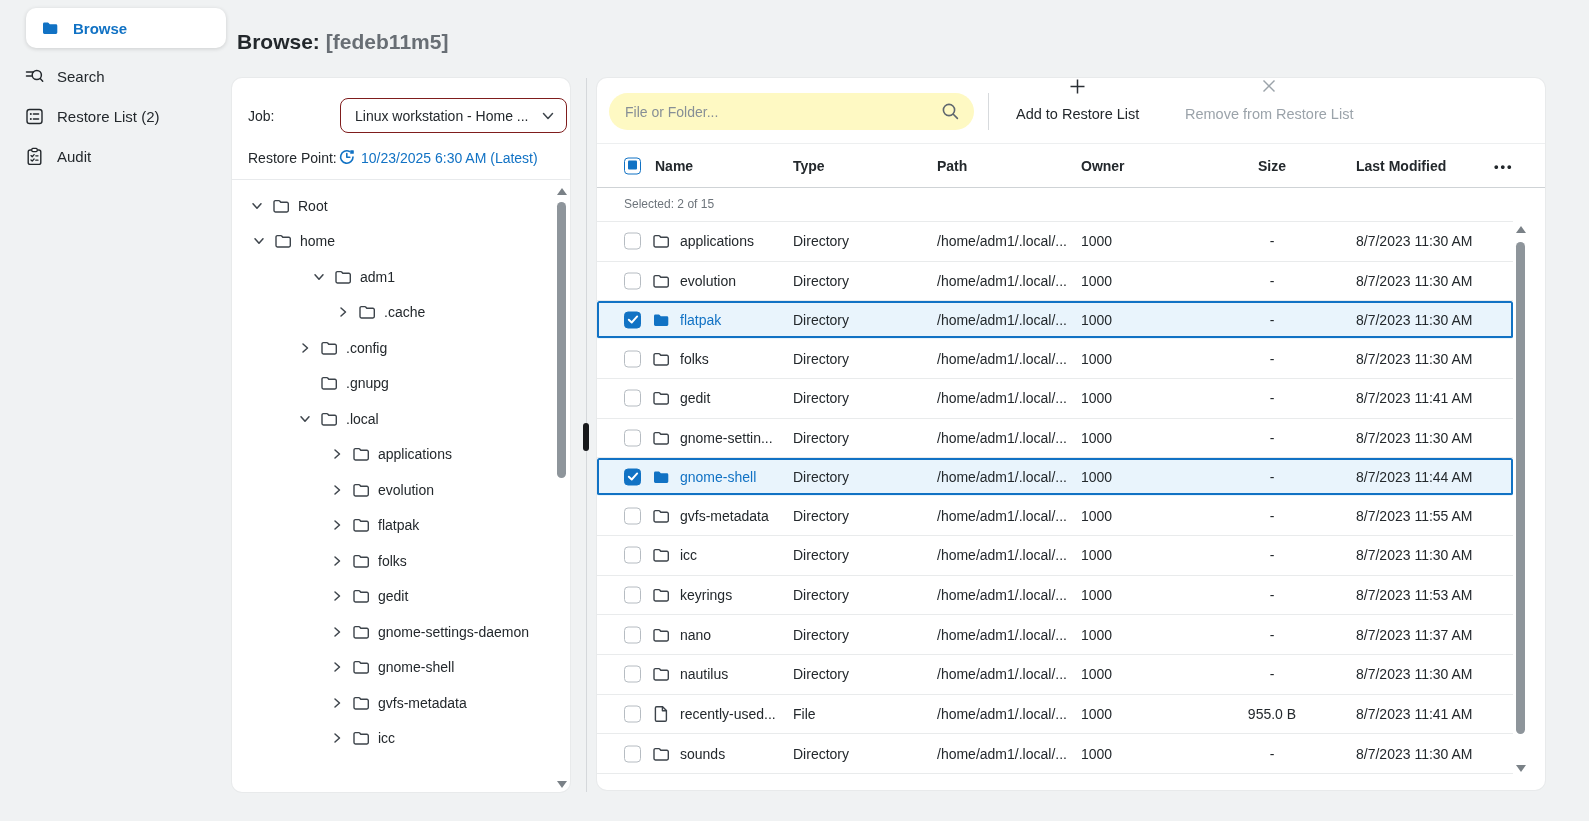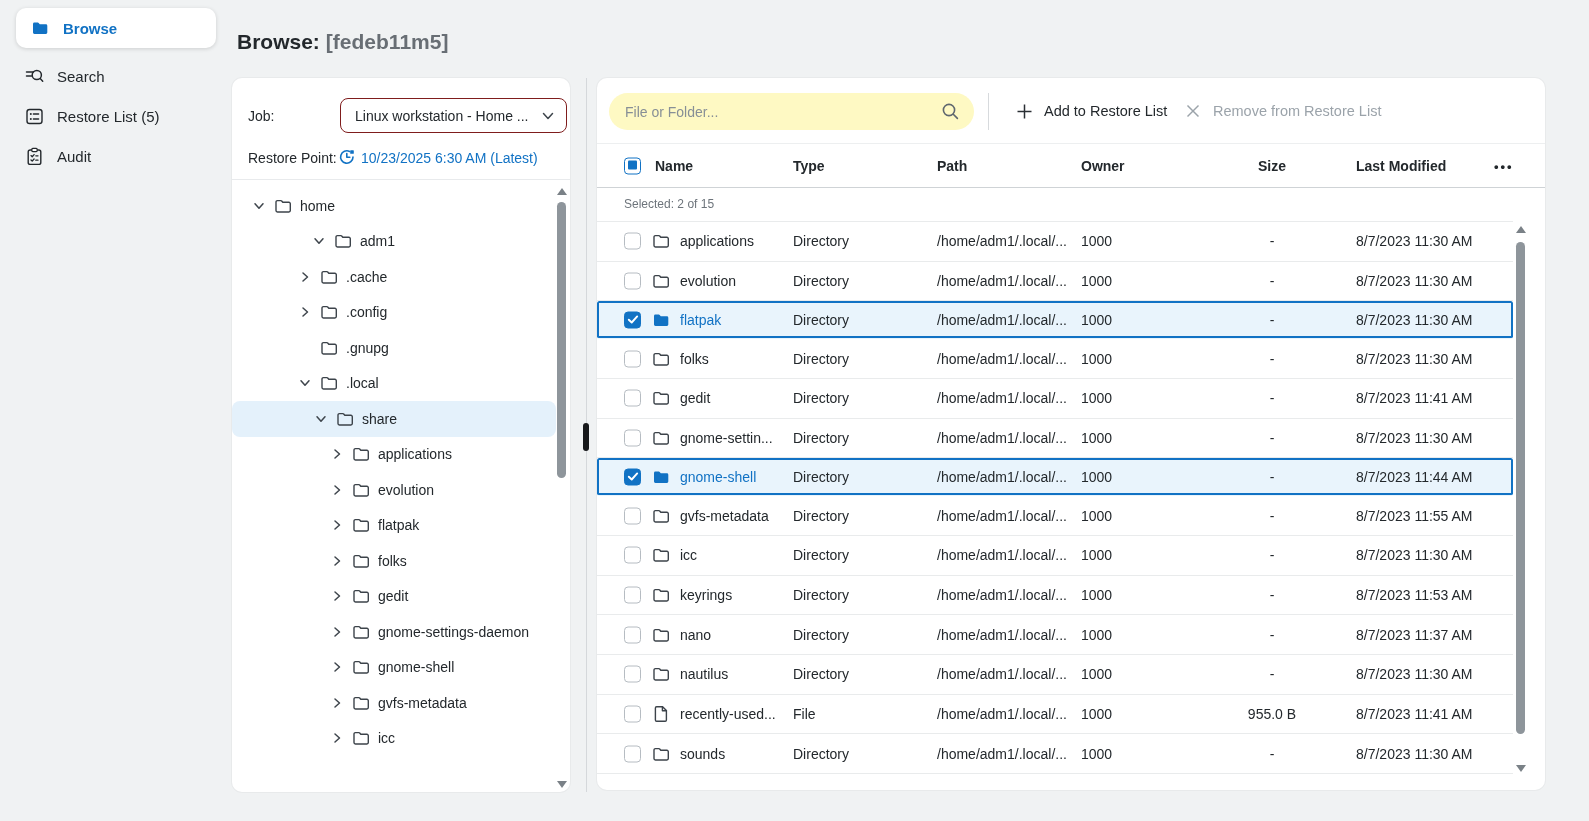--- a/index.html
+++ b/index.html
@@ -1,21 +1,21 @@
 <!DOCTYPE html>
 <html><head>
 <meta charset="utf-8">
 <style>
   * { margin:0; padding:0; box-sizing:border-box; }
   html,body { width:1589px; height:821px; font-family:"Liberation Sans", sans-serif; background:#F0F2F3; color:#23282C; overflow:hidden; }
 
   
   .sidebar { position:absolute; left:0; top:0; width:226px; height:100%; }
   .side-item { position:relative; height:40px; display:flex; align-items:center; padding-left:24px; gap:13px; font-size:15px; color:#23282C; cursor:pointer; }
-  .side-item.active { margin:8px 16px 0 16px; width:200px; padding-left:14px; background:#fff; border-radius:10px; box-shadow:0 1px 4px rgba(0,0,0,.15); color:#1172C4; font-weight:700; }
+  .side-item.active { margin:8px 16px 0 26px; width:200px; padding-left:14px; background:#fff; border-radius:10px; box-shadow:0 1px 4px rgba(0,0,0,.15); color:#1172C4; font-weight:700; }
   .side-item.active + .side-item { margin-top:8px; }
   .sicon { width:20px; height:20px; display:flex; align-items:center; justify-content:center; flex:0 0 20px; }
 
   
   .page-title { position:absolute; left:237px; top:30px; font-size:21px; font-weight:700; }
   .page-title .sub { color:#686E74; margin-left:6px; }
 
   
   .card { position:absolute; background:#fff; border-radius:10px; box-shadow:0 0 0 1px rgba(0,0,0,.03); }
   .browse-card { left:232px; top:78px; width:338px; height:714px; }
@@ -38,21 +38,21 @@
   .splitter-handle { position:absolute; left:583px; top:423px; width:6px; height:28px; background:#17191B; border-radius:3px; cursor:col-resize; }
 
   
   .file-card { left:597px; top:78px; width:948px; height:712px; }
   .toolbar { position:absolute; left:0; right:0; top:0; height:66px; border-bottom:1px solid #EDEFF0; }
   .search-box { position:absolute; left:12px; top:15px; width:365px; height:37px; background:#fef9c3; border-radius:19px; }
   .search-box input { position:absolute; inset:0; border:none; background:transparent; border-radius:19px; padding:0 44px 0 16px; font-size:14px; font-family:inherit; color:#23282C; outline:none; }
   .search-box input::placeholder { color:#878F96; }
   .search-box .mag { position:absolute; right:14px; top:9px; width:19px; height:19px; cursor:pointer; }
   .tb-sep { position:absolute; left:391px; top:15px; height:37px; border-left:1px solid #D7DADD; }
-  .tb-btn { position:absolute; top:0; height:66px; display:flex; align-items:center; gap:11px; font-size:14.5px; cursor:pointer; }
+  .tb-btn { position:absolute; top:0; height:66px; display:flex; align-items:center; gap:11px; font-size:14.5px; cursor:pointer;flex-direction:column; }
   .tb-add { left:419px; color:#23282C; font-weight:500; }
   .tb-remove { left:588px; color:#9BA3AA; cursor:default; }
   .tb-btn .bicon { width:17px; height:17px; }
 
   
   .thead { position:absolute; left:0; right:0; top:66px; height:44px; border-bottom:1px solid #CFD3D6; font-weight:700; font-size:14px; }
   .cell { position:absolute; top:50%; transform:translateY(-50%); white-space:nowrap; }
   .c-cb   { left:27px; }
   .c-hname{ left:58px; }
   .c-icon { left:55px; width:18px; height:18px; }
@@ -119,21 +119,21 @@
     <div class="side-item">
       <span class="sicon">
         <svg width="19" height="19" viewBox="0 0 19 19">
           <rect x="2" y="2.5" width="15" height="14" rx="2.6" fill="none" stroke="#23282C" stroke-width="1.4"></rect>
           <circle cx="5.8" cy="7" r="1" fill="#23282C"></circle>
           <circle cx="5.8" cy="12" r="1" fill="#23282C"></circle>
           <line x1="8.4" y1="7" x2="13.6" y2="7" stroke="#23282C" stroke-width="1.4" stroke-linecap="round"></line>
           <line x1="8.4" y1="12" x2="13.6" y2="12" stroke="#23282C" stroke-width="1.4" stroke-linecap="round"></line>
         </svg>
       </span>
-      <span class="slabel">Restore List (5)</span>
+      <span class="slabel">Restore List (2)</span>
     </div>
     <div class="side-item">
       <span class="sicon">
         <svg width="19" height="19" viewBox="0 0 19 19">
           <rect x="3.2" y="3" width="12.6" height="14.4" rx="2" fill="none" stroke="#23282C" stroke-width="1.4"></rect>
           <rect x="6.8" y="1.4" width="5.4" height="3.2" rx="1" fill="#fff" stroke="#23282C" stroke-width="1.3"></rect>
           <polyline points="6,8.6 7.2,9.7 9.1,7.6" fill="none" stroke="#23282C" stroke-width="1.3" stroke-linecap="round" stroke-linejoin="round"></polyline>
           <line x1="10.8" y1="8.8" x2="13" y2="8.8" stroke="#23282C" stroke-width="1.3" stroke-linecap="round"></line>
           <polyline points="6,13 7.2,14.1 9.1,12" fill="none" stroke="#23282C" stroke-width="1.3" stroke-linecap="round" stroke-linejoin="round"></polyline>
           <line x1="10.8" y1="13.2" x2="13" y2="13.2" stroke="#23282C" stroke-width="1.3" stroke-linecap="round"></line>
@@ -161,20 +161,33 @@
   <span class="rp-icon">
     <svg width="18" height="18" viewBox="0 0 18 18">
       <path d="M15 9 a6.2 6.2 0 1 1 -3.4 -5.5" fill="none" stroke="#1172C4" stroke-width="1.6" stroke-linecap="round"></path>
       <rect x="12.2" y="2.2" width="3.6" height="3.6" rx="0.6" fill="#1172C4"></rect>
       <polyline points="8.8,5.6 8.8,9.3 11.8,9.3" fill="none" stroke="#1172C4" stroke-width="1.6" stroke-linecap="round" stroke-linejoin="round"></polyline>
     </svg>
   </span>
   <a class="rp-link">10/23/2025 6:30 AM (Latest)</a>
   <div class="panel-div"></div>
   <div class="tree" id="tree">
+      <div class="tree-row" style="padding-left: 18px;">
+        <span class="chev">
+          <svg width="14" height="14" viewBox="0 0 14 14">
+            <polyline points="3,4.8 7,9.3 11,4.8" fill="none" stroke="#3E454C" stroke-width="1.5" stroke-linecap="round" stroke-linejoin="round"></polyline>
+          </svg>
+        </span>
+        <span class="ticon">
+          <svg width="18" height="18" viewBox="0 0 18 18">
+            <path d="M2 5 a1.4 1.4 0 0 1 1.4-1.4 h3.5 a1 1 0 0 1 .78.37 l1.1 1.33 h6.1 A1.4 1.4 0 0 1 16.3 6.7 v6.9 a1.4 1.4 0 0 1 -1.4 1.4 H3.4 A1.4 1.4 0 0 1 2 13.6 Z" fill="none" stroke="#3C434A" stroke-width="1.4" stroke-linecap="round" stroke-linejoin="round"></path>
+          </svg>
+        </span>
+        <span class="tlabel">Root</span>
+      </div>
       <div class="tree-row" style="padding-left: 20px;">
         <span class="chev">
           <svg width="14" height="14" viewBox="0 0 14 14">
             <polyline points="3,4.8 7,9.3 11,4.8" fill="none" stroke="#3E454C" stroke-width="1.5" stroke-linecap="round" stroke-linejoin="round"></polyline>
           </svg>
         </span>
         <span class="ticon">
           <svg width="18" height="18" viewBox="0 0 18 18">
             <path d="M2 5 a1.4 1.4 0 0 1 1.4-1.4 h3.5 a1 1 0 0 1 .78.37 l1.1 1.33 h6.1 A1.4 1.4 0 0 1 16.3 6.7 v6.9 a1.4 1.4 0 0 1 -1.4 1.4 H3.4 A1.4 1.4 0 0 1 2 13.6 Z" fill="none" stroke="#3C434A" stroke-width="1.4" stroke-linecap="round" stroke-linejoin="round"></path>
           </svg>
@@ -187,21 +200,21 @@
             <polyline points="3,4.8 7,9.3 11,4.8" fill="none" stroke="#3E454C" stroke-width="1.5" stroke-linecap="round" stroke-linejoin="round"></polyline>
           </svg>
         </span>
         <span class="ticon">
           <svg width="18" height="18" viewBox="0 0 18 18">
             <path d="M2 5 a1.4 1.4 0 0 1 1.4-1.4 h3.5 a1 1 0 0 1 .78.37 l1.1 1.33 h6.1 A1.4 1.4 0 0 1 16.3 6.7 v6.9 a1.4 1.4 0 0 1 -1.4 1.4 H3.4 A1.4 1.4 0 0 1 2 13.6 Z" fill="none" stroke="#3C434A" stroke-width="1.4" stroke-linecap="round" stroke-linejoin="round"></path>
           </svg>
         </span>
         <span class="tlabel">adm1</span>
       </div>
-      <div class="tree-row" style="padding-left: 66px;">
+      <div class="tree-row" style="padding-left: 104px;">
         <span class="chev">
           <svg width="14" height="14" viewBox="0 0 14 14">
             <polyline points="5,3 9.5,7 5,11" fill="none" stroke="#3E454C" stroke-width="1.5" stroke-linecap="round" stroke-linejoin="round"></polyline>
           </svg>
         </span>
         <span class="ticon">
           <svg width="18" height="18" viewBox="0 0 18 18">
             <path d="M2 5 a1.4 1.4 0 0 1 1.4-1.4 h3.5 a1 1 0 0 1 .78.37 l1.1 1.33 h6.1 A1.4 1.4 0 0 1 16.3 6.7 v6.9 a1.4 1.4 0 0 1 -1.4 1.4 H3.4 A1.4 1.4 0 0 1 2 13.6 Z" fill="none" stroke="#3C434A" stroke-width="1.4" stroke-linecap="round" stroke-linejoin="round"></path>
           </svg>
         </span>
@@ -234,33 +247,20 @@
           <svg width="14" height="14" viewBox="0 0 14 14">
             <polyline points="3,4.8 7,9.3 11,4.8" fill="none" stroke="#3E454C" stroke-width="1.5" stroke-linecap="round" stroke-linejoin="round"></polyline>
           </svg>
         </span>
         <span class="ticon">
           <svg width="18" height="18" viewBox="0 0 18 18">
             <path d="M2 5 a1.4 1.4 0 0 1 1.4-1.4 h3.5 a1 1 0 0 1 .78.37 l1.1 1.33 h6.1 A1.4 1.4 0 0 1 16.3 6.7 v6.9 a1.4 1.4 0 0 1 -1.4 1.4 H3.4 A1.4 1.4 0 0 1 2 13.6 Z" fill="none" stroke="#3C434A" stroke-width="1.4" stroke-linecap="round" stroke-linejoin="round"></path>
           </svg>
         </span>
         <span class="tlabel">.local</span>
-      </div>
-      <div class="tree-row sel" style="padding-left: 82px;">
-        <span class="chev">
-          <svg width="14" height="14" viewBox="0 0 14 14">
-            <polyline points="3,4.8 7,9.3 11,4.8" fill="none" stroke="#3E454C" stroke-width="1.5" stroke-linecap="round" stroke-linejoin="round"></polyline>
-          </svg>
-        </span>
-        <span class="ticon">
-          <svg width="18" height="18" viewBox="0 0 18 18">
-            <path d="M2 5 a1.4 1.4 0 0 1 1.4-1.4 h3.5 a1 1 0 0 1 .78.37 l1.1 1.33 h6.1 A1.4 1.4 0 0 1 16.3 6.7 v6.9 a1.4 1.4 0 0 1 -1.4 1.4 H3.4 A1.4 1.4 0 0 1 2 13.6 Z" fill="none" stroke="#3C434A" stroke-width="1.4" stroke-linecap="round" stroke-linejoin="round"></path>
-          </svg>
-        </span>
-        <span class="tlabel">share</span>
       </div>
       <div class="tree-row" style="padding-left: 98px;">
         <span class="chev">
           <svg width="14" height="14" viewBox="0 0 14 14">
             <polyline points="5,3 9.5,7 5,11" fill="none" stroke="#3E454C" stroke-width="1.5" stroke-linecap="round" stroke-linejoin="round"></polyline>
           </svg>
         </span>
         <span class="ticon">
           <svg width="18" height="18" viewBox="0 0 18 18">
             <path d="M2 5 a1.4 1.4 0 0 1 1.4-1.4 h3.5 a1 1 0 0 1 .78.37 l1.1 1.33 h6.1 A1.4 1.4 0 0 1 16.3 6.7 v6.9 a1.4 1.4 0 0 1 -1.4 1.4 H3.4 A1.4 1.4 0 0 1 2 13.6 Z" fill="none" stroke="#3C434A" stroke-width="1.4" stroke-linecap="round" stroke-linejoin="round"></path>

